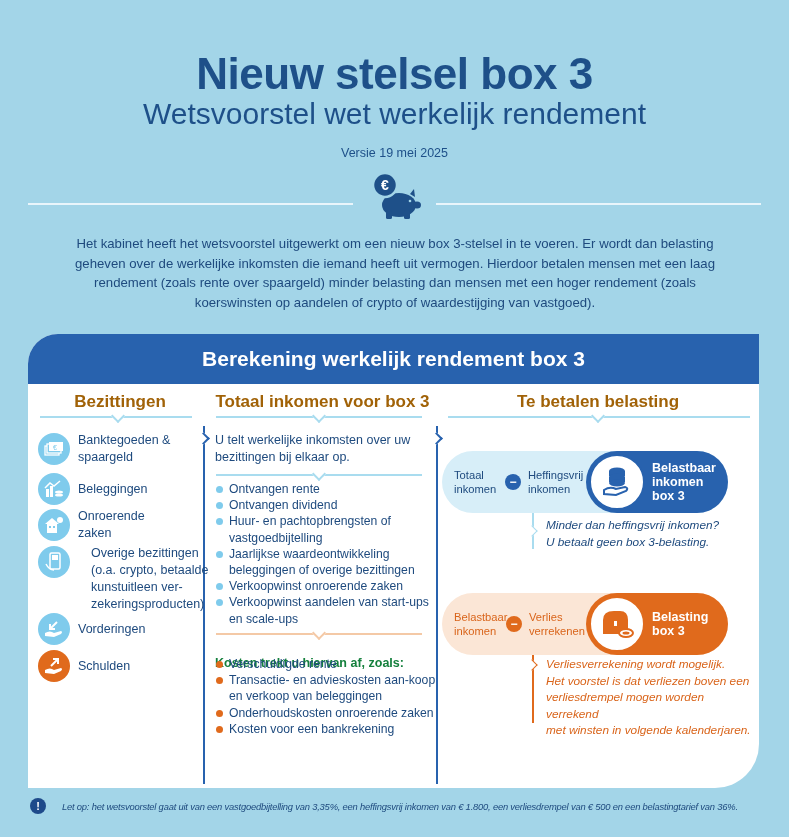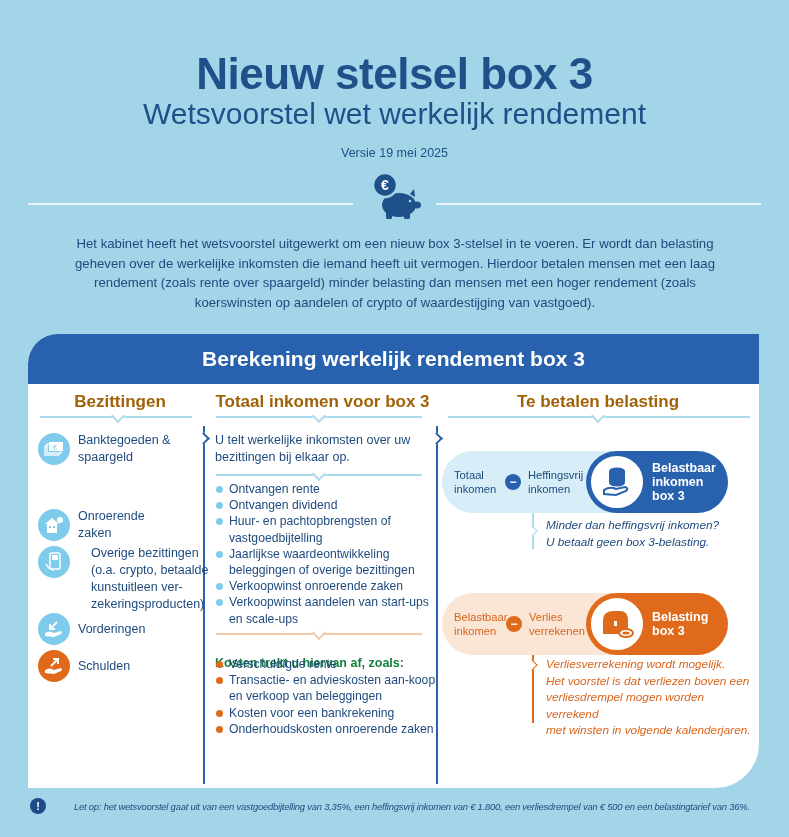--- a/index.html
+++ b/index.html
@@ -140,21 +140,21 @@
   .excl {
     position: absolute; width: 16px; height: 16px; border-radius: 50%;
     background: #1e4a8a; color: #fff; font-weight: bold; font-size: 11px;
     text-align: center; line-height: 16px;
   }
 
   .footer {
     left: 30px; top: 798px; width: 740px; display: flex; align-items: center;
   }
   .footer .txt {
-    margin-left: 28px; font-style: italic; font-size: 9.4px; color: #1e4a7e; letter-spacing: -0.2px;
+    margin-left: 16px; font-style: italic; font-size: 9.4px; color: #1e4a7e; letter-spacing: -0.2px;
   }
 </style>
 </head>
 <body>
 
 <div class="abs title">Nieuw stelsel box 3</div>
 <div class="abs subtitle">Wetsvoorstel wet werkelijk rendement</div>
 <div class="abs version">Versie 19 mei 2025</div>
 
 <div class="abs hr-line" style="left:28px;width:325px;"></div>
@@ -199,20 +199,32 @@
       <svg width="20" height="16" viewBox="0 0 20 16">
           <rect x="1" y="5" width="14" height="9" fill="none" stroke="#fff" stroke-width="1.3"></rect>
           <rect x="3" y="3" width="14" height="9" fill="#7fcbec" stroke="#fff" stroke-width="1.3"></rect>
           <rect x="5" y="1" width="14" height="9" fill="#fff"></rect>
           <text x="9" y="8.5" font-size="7" fill="#7fcbec" font-family="Liberation Sans, sans-serif">€</text>
         </svg>
     </div>
     <div class="lbl" style="white-space:pre-line;">Banktegoeden &amp;
 spaargeld</div>
   </div>
+  <div class="asset" style="top:139px;">
+    <div class="ic">
+      <svg width="20" height="18" viewBox="0 0 20 18">
+          <rect x="2" y="9" width="3" height="8" fill="#fff"></rect>
+          <rect x="6" y="6" width="3" height="11" fill="#fff"></rect>
+          <polyline points="1,8 6,3 10,6 16,1" fill="none" stroke="#fff" stroke-width="1.5"></polyline>
+          <ellipse cx="15" cy="12" rx="4" ry="1.6" fill="#fff"></ellipse>
+          <ellipse cx="15" cy="15" rx="4" ry="1.6" fill="#fff"></ellipse>
+        </svg>
+    </div>
+    <div class="lbl" style="margin-top:8px;">Beleggingen</div>
+  </div>
   <div class="asset" style="top:175px;">
     <div class="ic">
       <svg width="20" height="18" viewBox="0 0 20 18">
           <path d="M1 8 L8 2 L15 8 Z" fill="#fff"></path>
           <rect x="3" y="8" width="10" height="9" fill="#fff"></rect>
           <rect x="5" y="10" width="2" height="2" fill="#7fcbec"></rect>
           <rect x="9" y="10" width="2" height="2" fill="#7fcbec"></rect>
           <circle cx="16" cy="4" r="3" fill="#fff"></circle>
         </svg>
     </div>
@@ -265,22 +277,22 @@
     <li>Verkoopwinst onroerende zaken</li>
     <li>Verkoopwinst aandelen van start-ups en scale-ups</li>
   </ul>
   <div class="col-line" style="left:188px;width:206px;top:299px;background:#f4c9a6;">
       <div class="notch" style="left:103px;border-color:#f4c9a6;"></div>
     </div>
   <div class="costs-head">Kosten trekt u hiervan af, zoals:</div>
   <ul class="mid-list costs" style="top:322px;">
     <li>Verschuldigde rente</li>
     <li>Transactie- en advieskosten aan-koop en verkoop van beleggingen</li>
+    <li>Onderhoudskosten onroerende zaken</li>
     <li>Kosten voor een bankrekening</li>
-    <li>Onderhoudskosten onroerende zaken</li>
   </ul>
 
   <div class="pill blue">
     <div class="t" style="left:12px;top:17px;white-space:pre-line;">Totaal
 inkomen</div>
     <div class="op" style="left:63px;top:23px;background:#2862ae;">−</div>
     <div class="t" style="left:86px;top:17px;white-space:pre-line;">Heffingsvrij
 inkomen</div>
     <div class="pill-end">
       <div class="circ">

